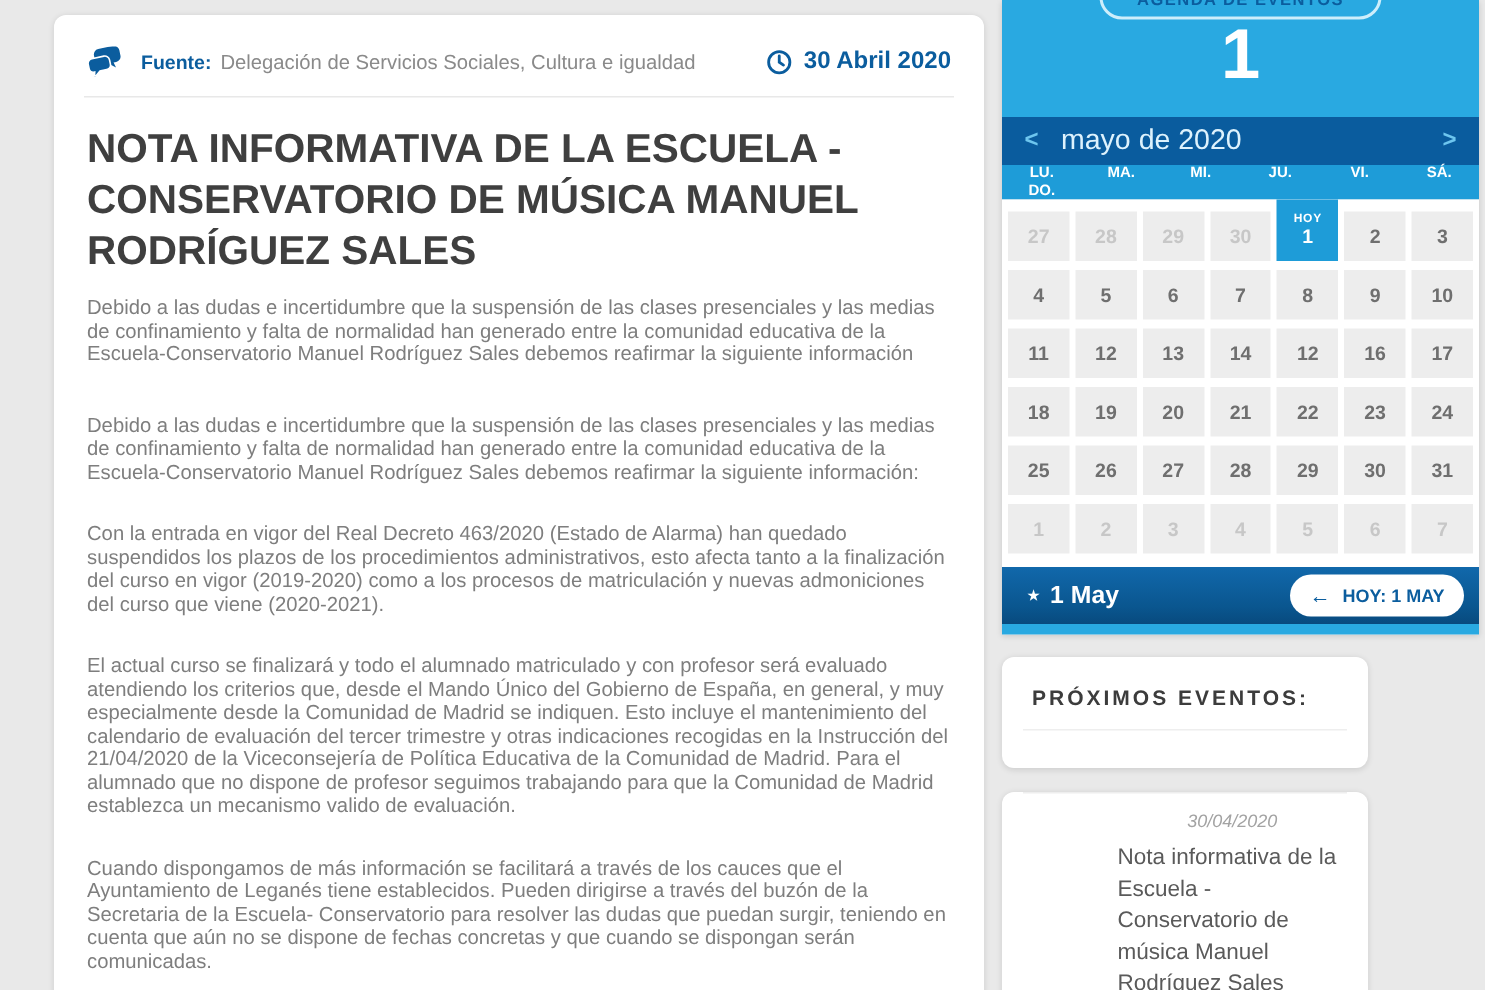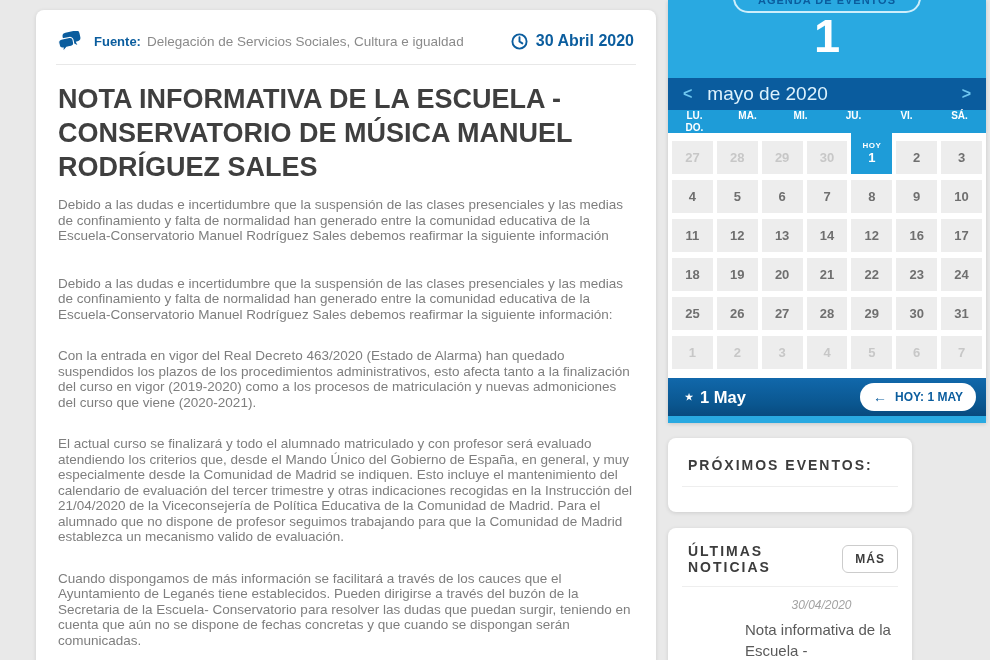--- a/index.html
+++ b/index.html
@@ -195,24 +195,20 @@
     </div>
     <div class="cal-strip"></div>
   </div>
 
   <div class="side-card events-card">
     <div class="card-heading">PRÓXIMOS EVENTOS:</div>
     <div class="card-divider"></div>
   </div>
 
   <div class="side-card news-card">
-    <div class="news-head">
-      <div class="card-heading">ÚLTIMAS NOTICIAS</div>
-      <button class="more-btn">MÁS</button>
-    </div>
     <div class="card-divider"></div>
     <div class="news-item">
       <div class="news-date">30/04/2020</div>
       <div class="news-title">Nota informativa de la Escuela -Conservatorio de música Manuel Rodríguez Sales</div>
     </div>
   </div>
 
 </div>
 
 </body></html>

